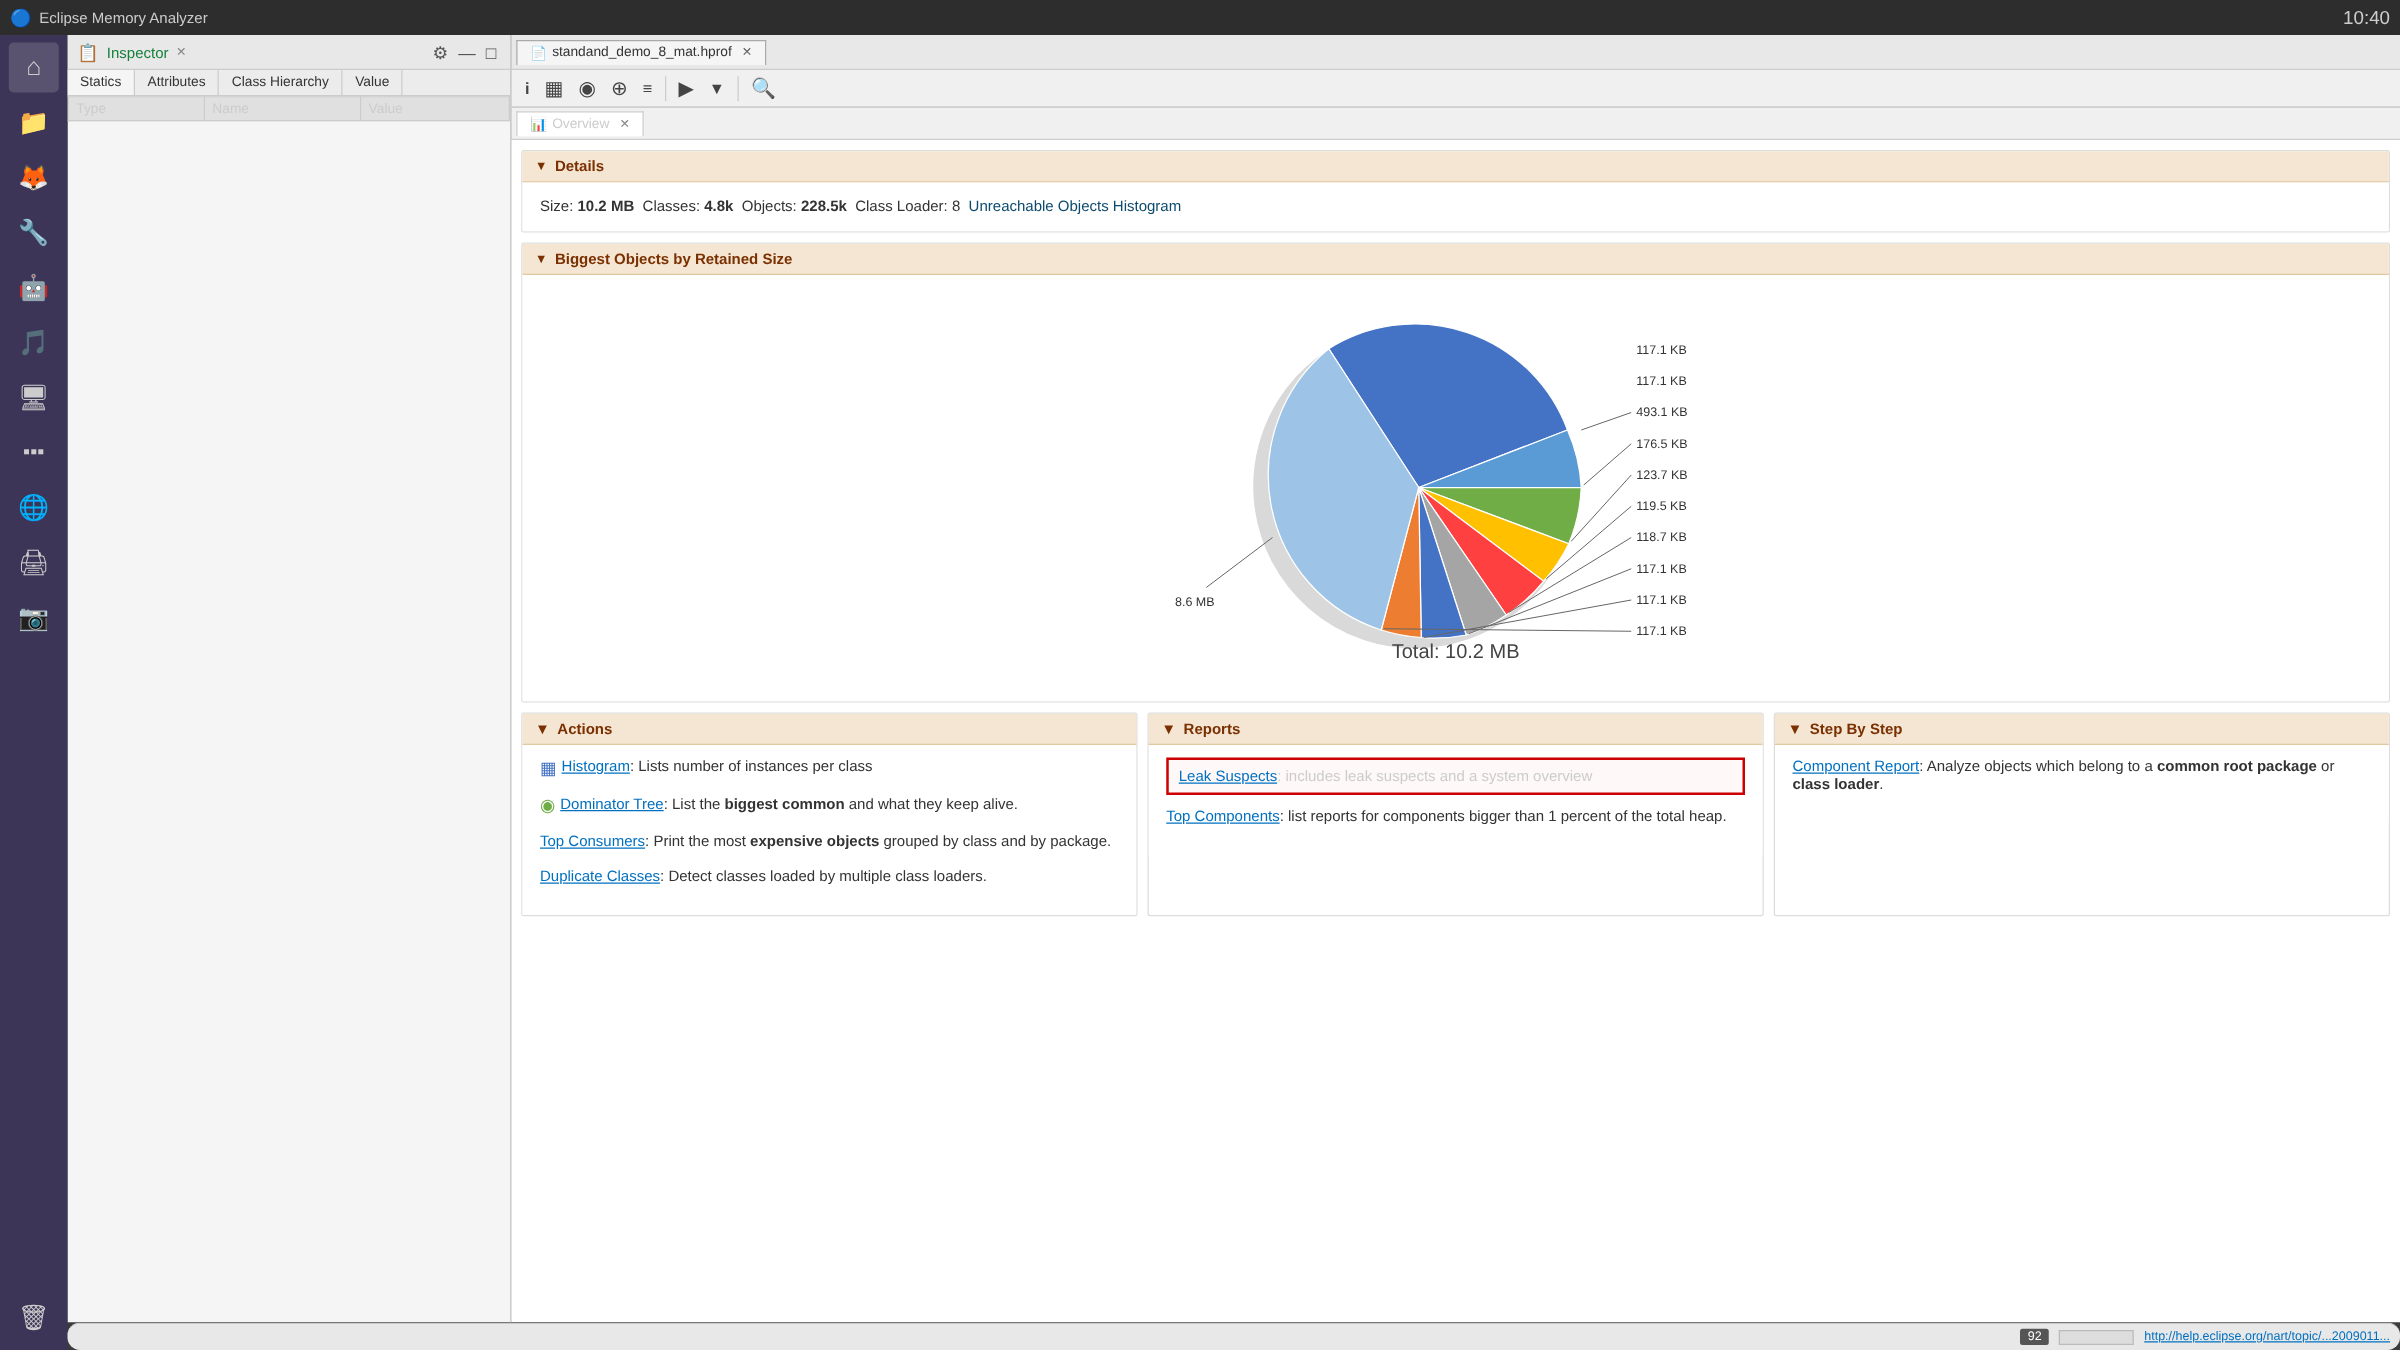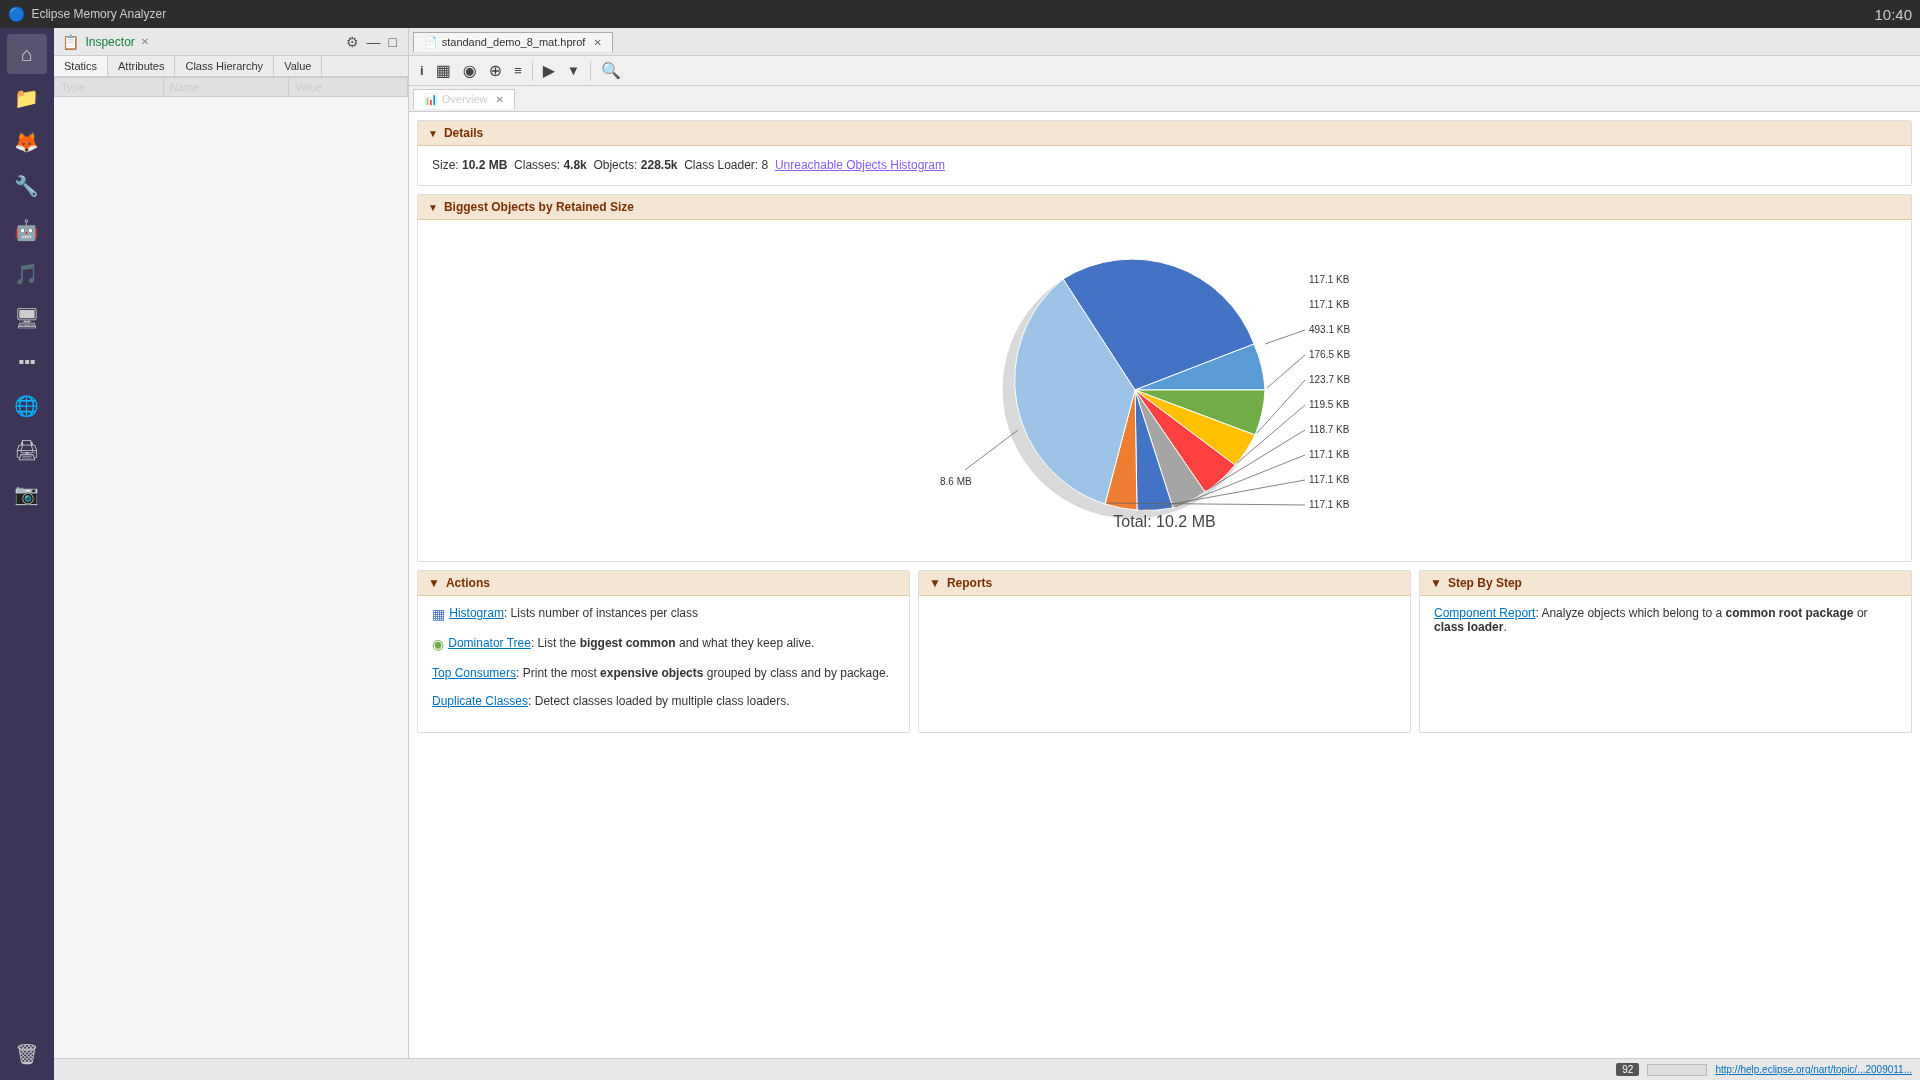--- a/index.html
+++ b/index.html
@@ -216,22 +216,21 @@
       background: #fff;
     }
 
     
     .details-text {
       font-size: 12px;
       color: #333;
       line-height: 1.6;
     }
     .details-text a {
-      color: #8b5cf6;
-      text-decoration: underline;
+      color: #0c4a6e;
       cursor: pointer;
     }
 
     
     .pie-chart-area {
       display: flex;
       justify-content: center;
       align-items: center;
       padding: 10px 0 20px 0;
       position: relative;
@@ -296,20 +295,21 @@
     
     .status-bar {
       background: #e8e8e8;
       border-top: 1px solid #ccc;
       height: 22px;
       display: flex;
       align-items: center;
       padding: 0 8px;
       font-size: 10px;
       color: #444;
+      border-radius: 10px;
     }
     .status-bar-right {
       margin-left: auto;
       display: flex;
       align-items: center;
       gap: 8px;
     }
     .status-percent-badge {
       background: #555;
       color: #fff;
@@ -526,20 +526,28 @@
                   <span><a class="action-link">Duplicate Classes</a>: Detect classes loaded by multiple class loaders.</span>
                 </div>
               </div>
             </div>
 
             <div class="bottom-section">
               <div class="bottom-section-header">
                 <span class="collapse-btn">▼</span>
                 <span>Reports</span>
               </div>
+              <div class="bottom-section-body">
+                <div class="report-item-highlighted">
+                  <a class="action-link">Leak Suspects</a><span>: includes leak suspects and a system overview</span>
+                </div>
+                <div class="action-item">
+                  <span><a class="action-link">Top Components</a>: list reports for components bigger than 1 percent of the total heap.</span>
+                </div>
+              </div>
             </div>
 
             <div class="bottom-section">
               <div class="bottom-section-header">
                 <span class="collapse-btn">▼</span>
                 <span>Step By Step</span>
               </div>
               <div class="bottom-section-body">
                 <div class="action-item">
                   <span><a class="action-link">Component Report</a>: Analyze objects which belong to a <strong>common root package</strong> or <strong>class loader</strong>.</span>

